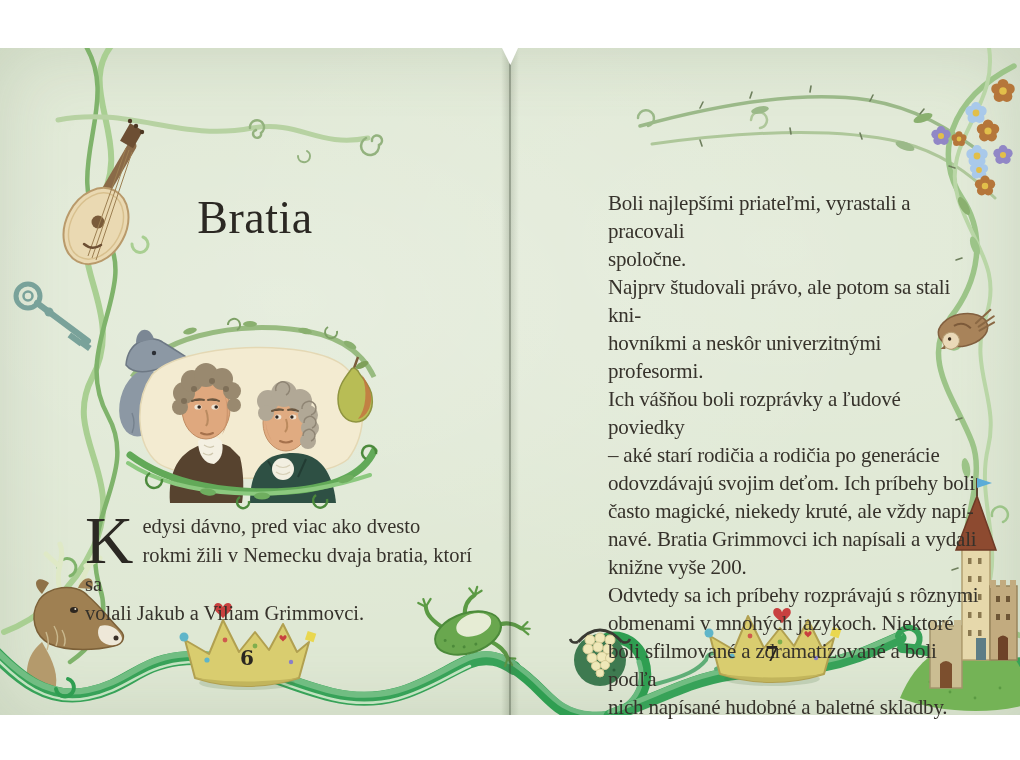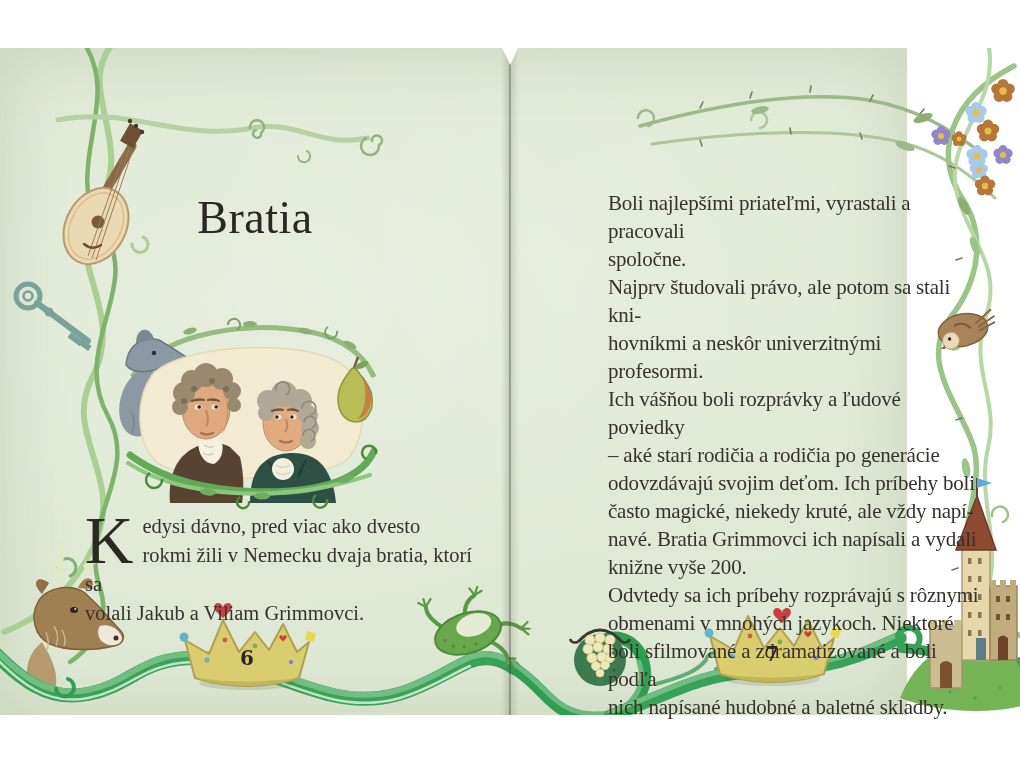--- a/index.html
+++ b/index.html
@@ -2,21 +2,21 @@
 <html><head>
 <meta charset="utf-8">
 <style>
   html,body{margin:0;padding:0;}
   body{
     width:1020px;height:760px;background:#ffffff;overflow:hidden;
     font-family:"Liberation Serif", serif;
   }
   .stage{position:relative;width:1020px;height:760px;background:#ffffff;}
   .book{
-    position:absolute;left:0;top:48px;width:907px;height:667px;
+    position:absolute;left:0;top:48px;width:1020px;height:667px;
     background:#dfe8d4;
     background-image:
       radial-gradient(ellipse at 28% 38%, rgba(255,255,255,0.22), rgba(0,0,0,0) 58%),
       radial-gradient(ellipse at 76% 30%, rgba(255,255,255,0.16), rgba(0,0,0,0) 55%);
     box-shadow: inset 0 0 70px rgba(108,128,98,0.20);
   }
   svg.decor{position:absolute;left:0;top:0;width:1020px;height:667px;display:block;}
   .gutter{
     position:absolute;left:501px;top:0;width:18px;height:667px;
     background:linear-gradient(90deg,

